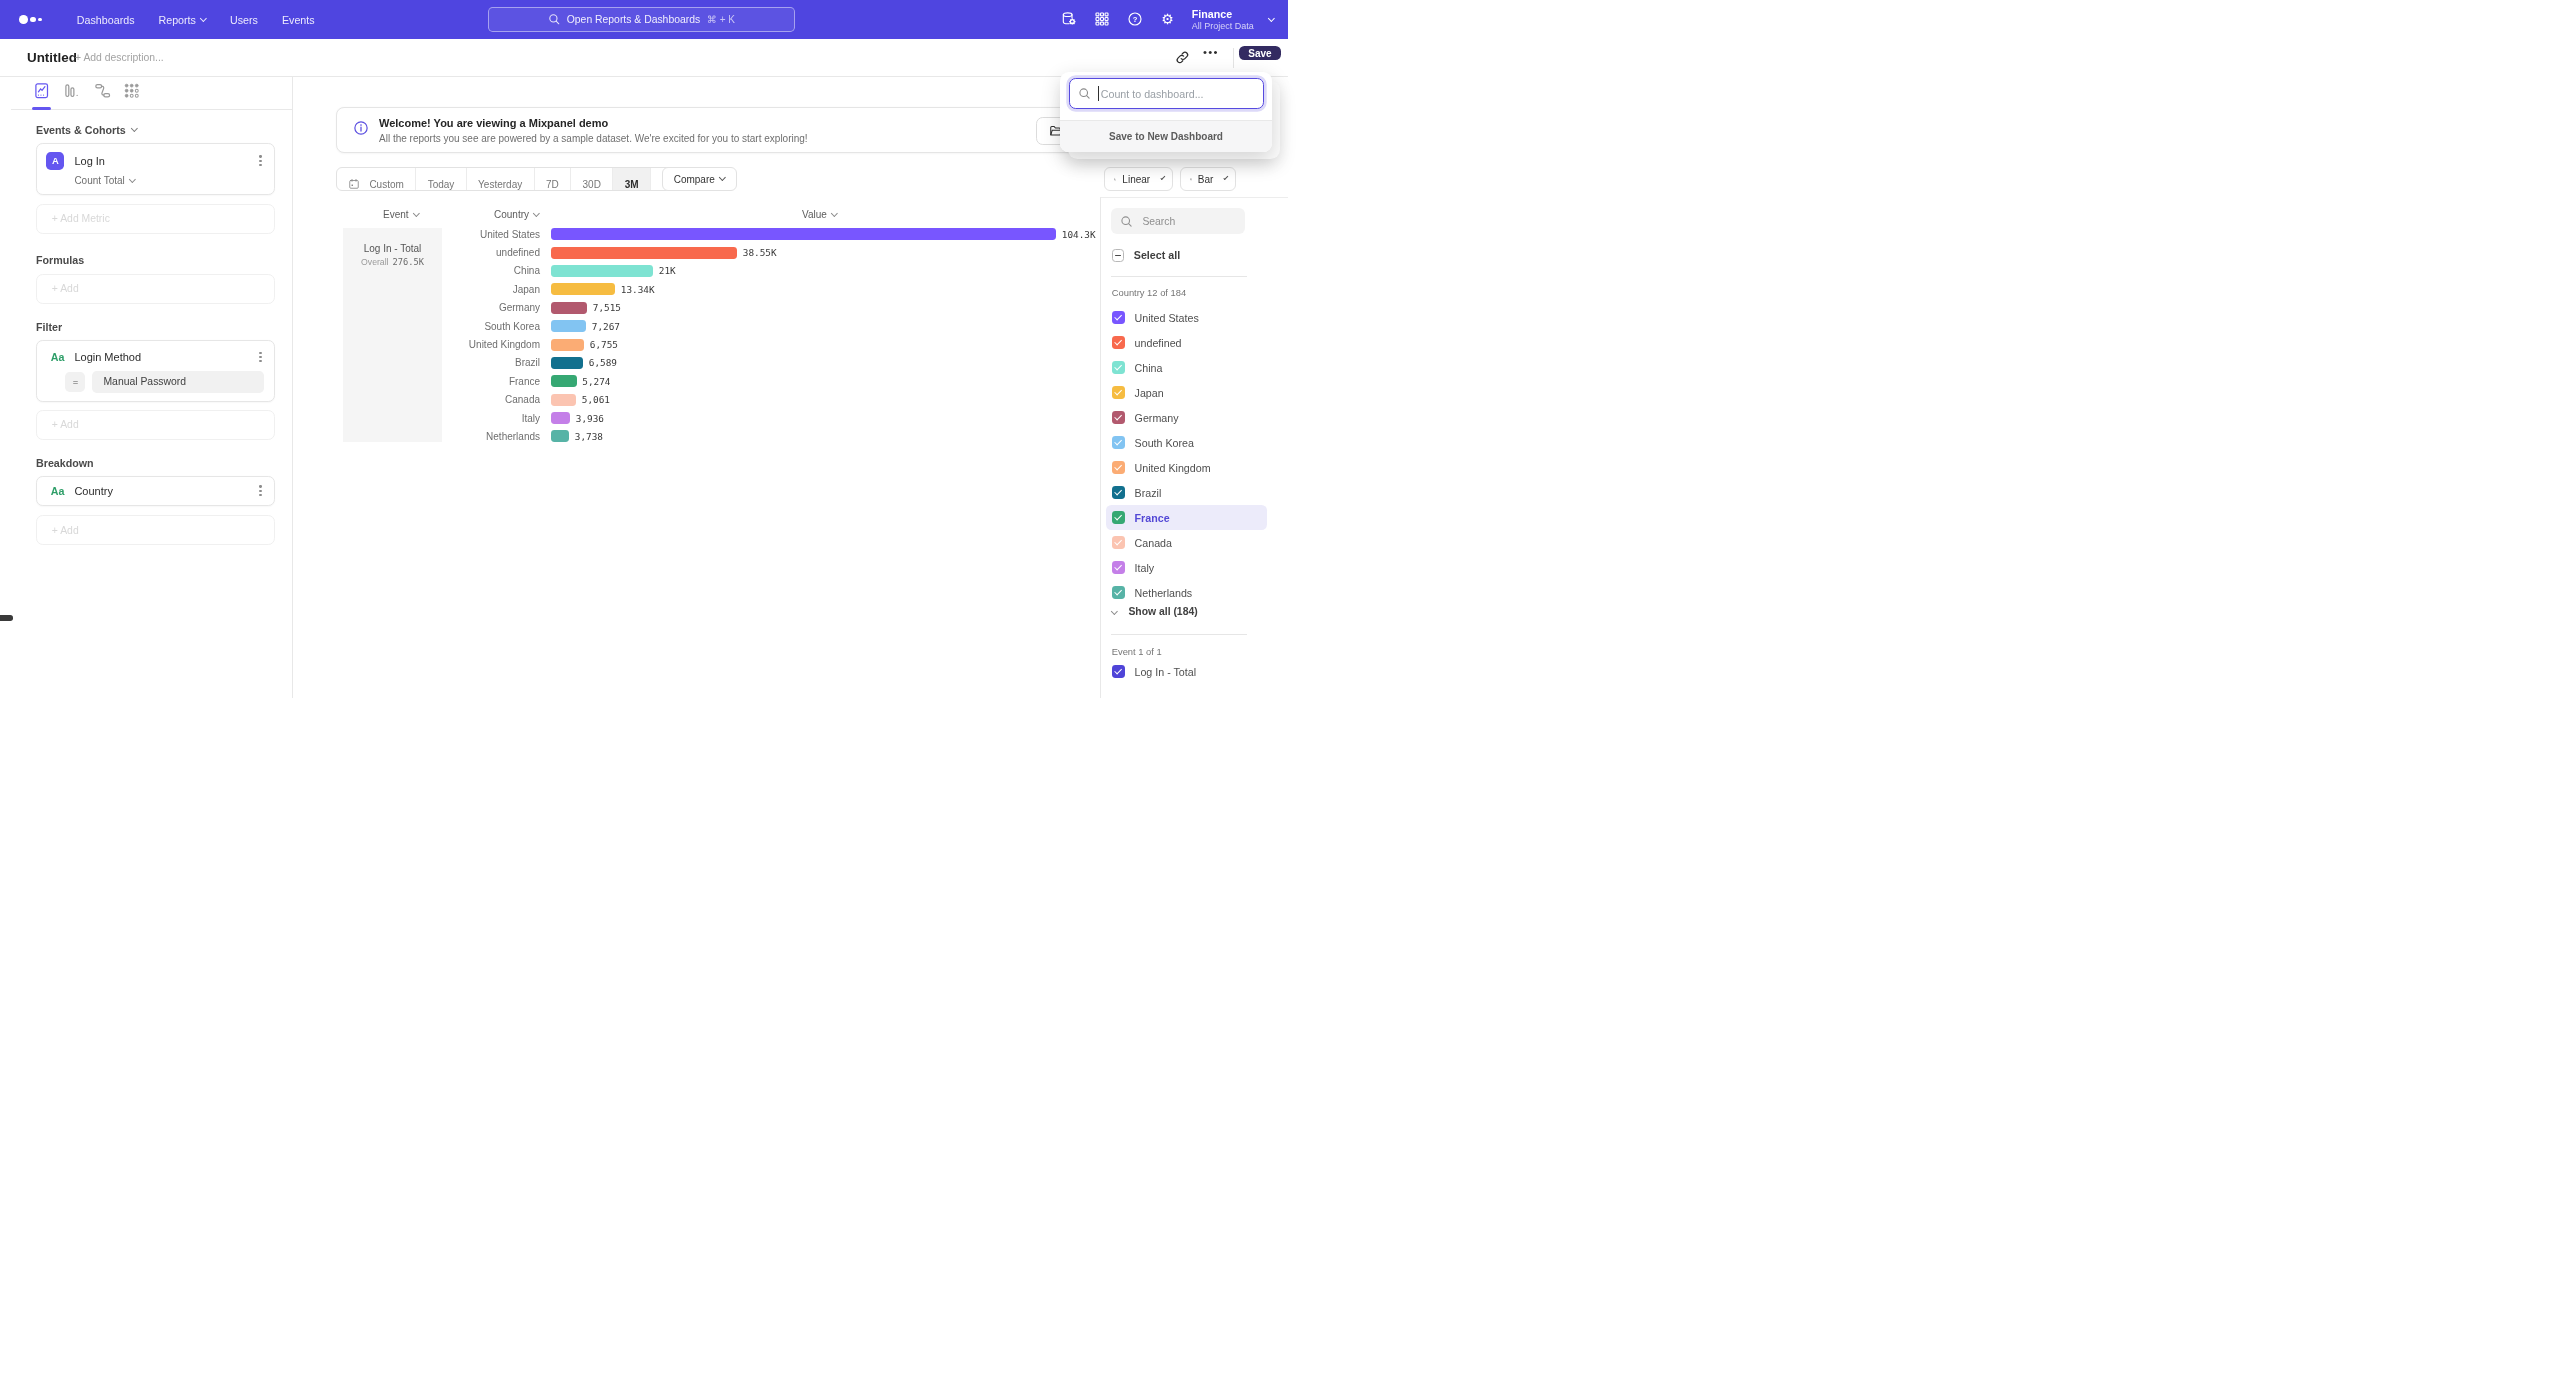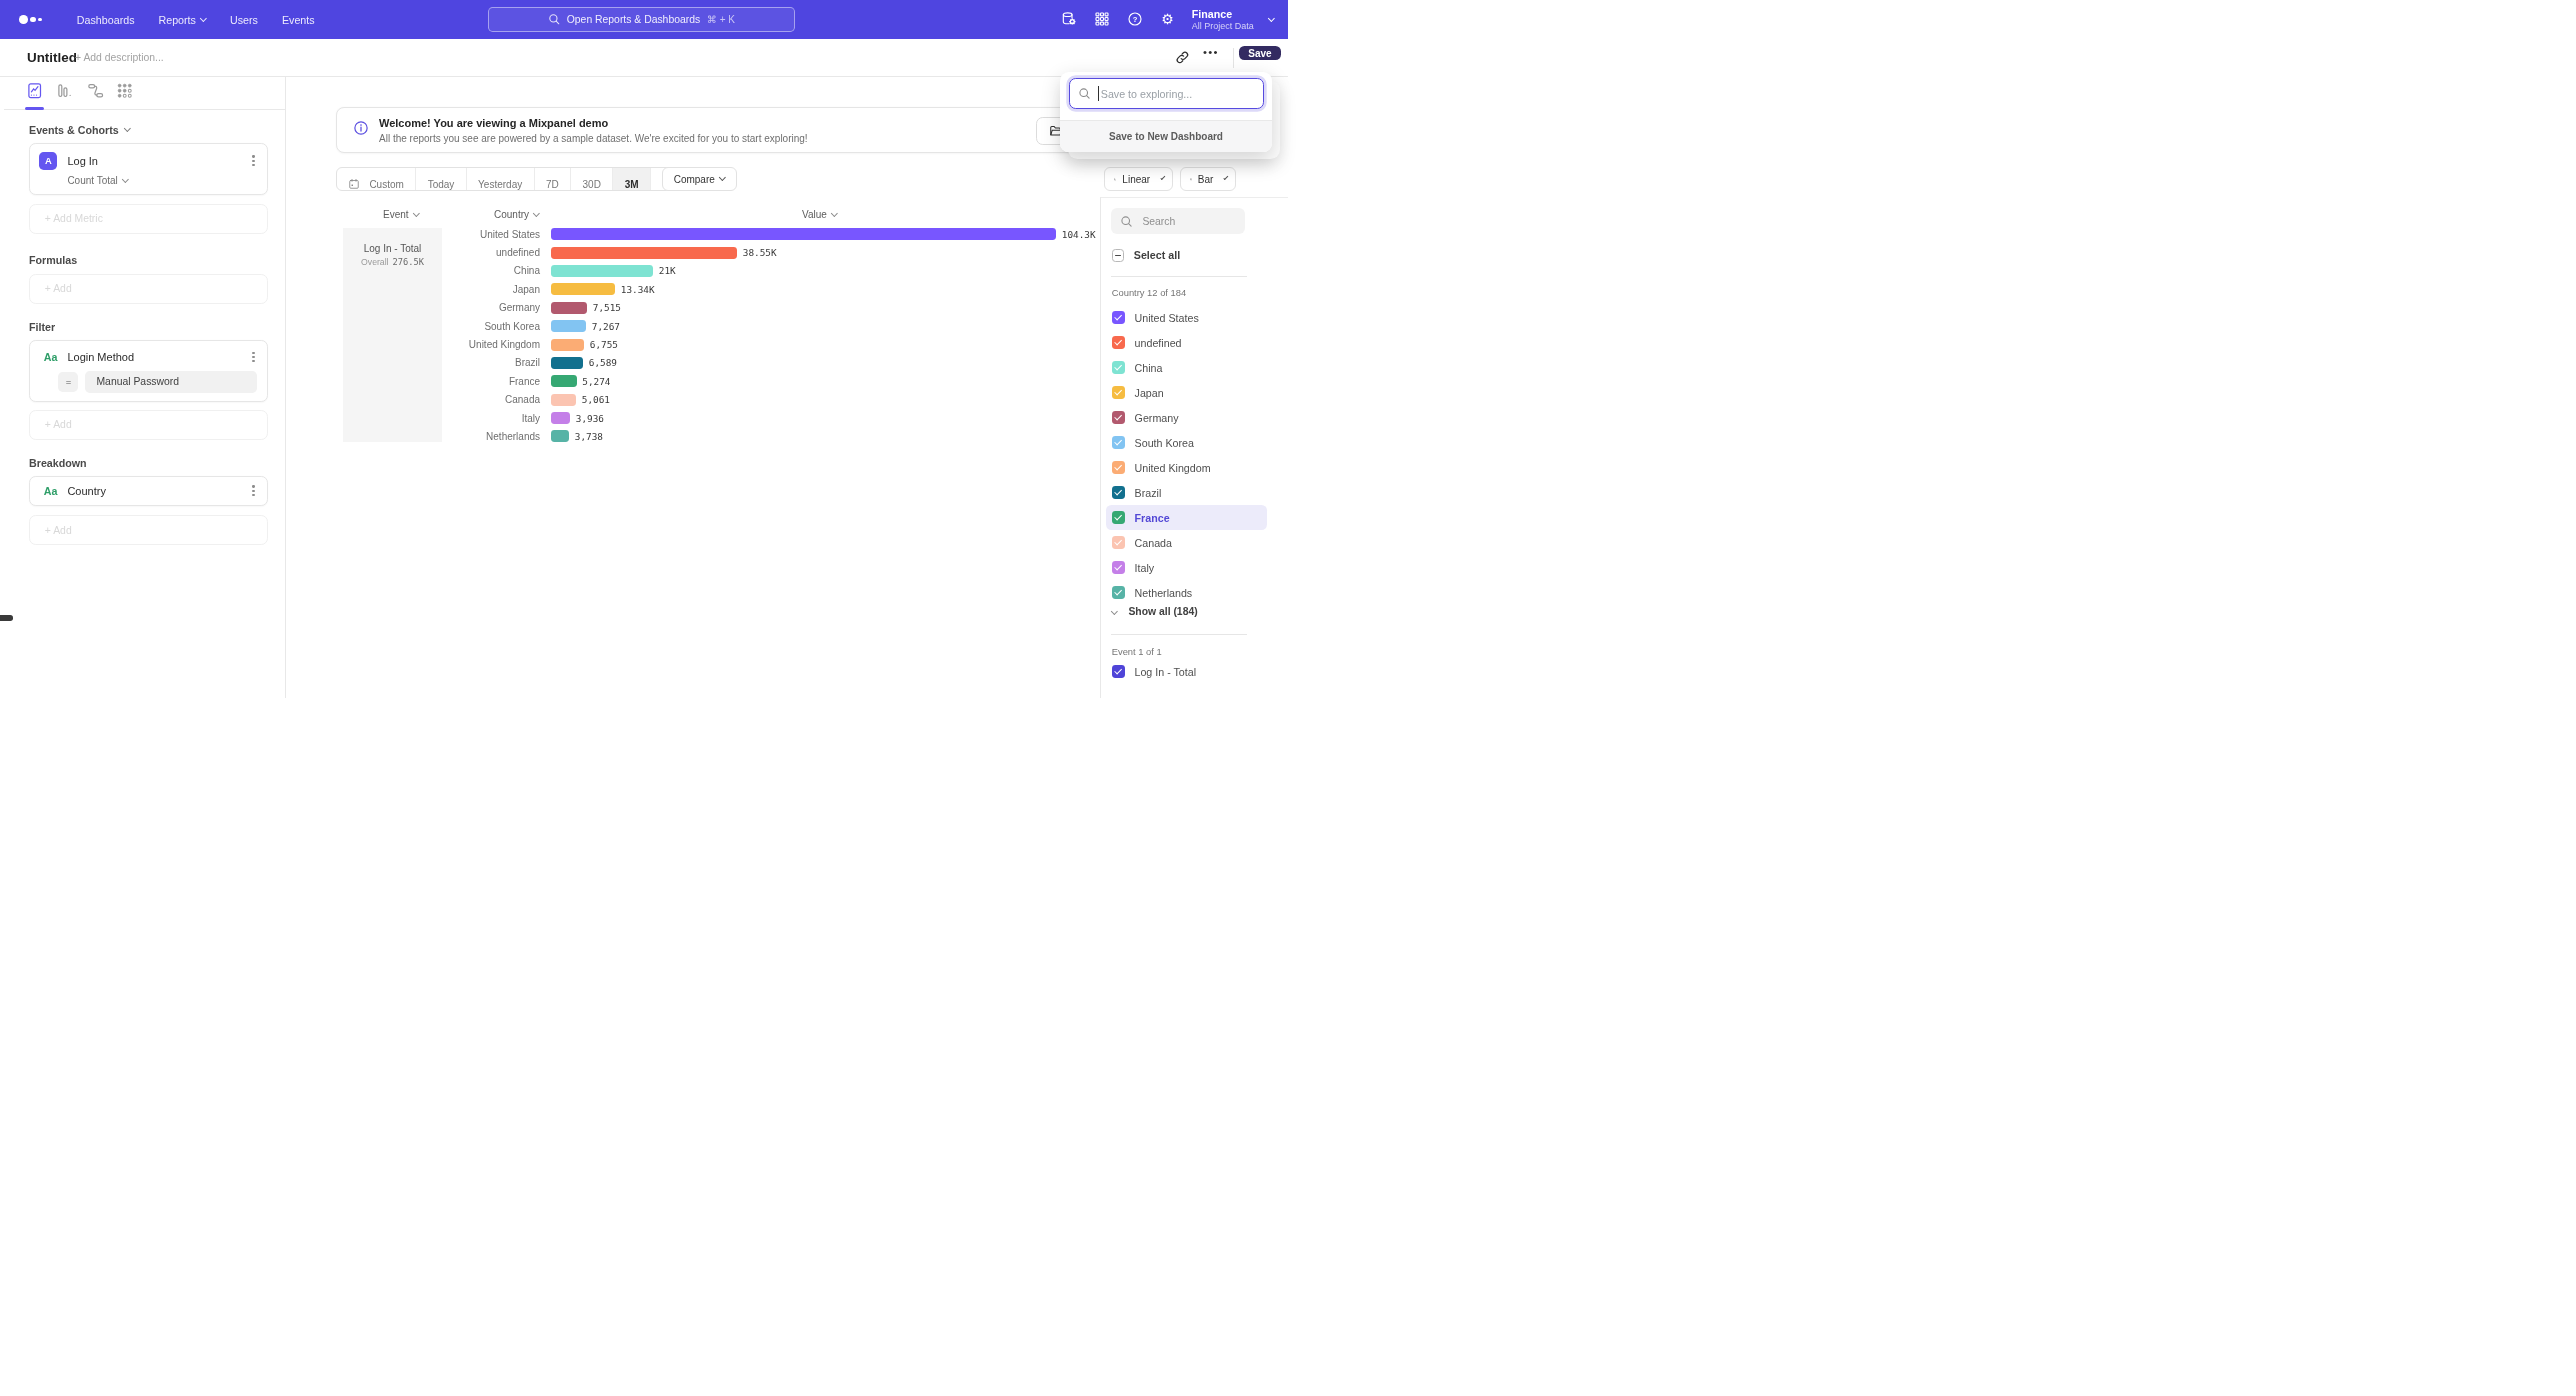--- a/index.html
+++ b/index.html
@@ -30,21 +30,21 @@
   #rheader { position:absolute; left:0; top:39px; width:1288px; height:38px; background:#fff; border-bottom:0.7px solid #e8e8e8; }
   #rtitle { position:absolute; left:27px; top:10.7px; font-size:13.4px; font-weight:700; color:#222; }
   #rdesc { position:absolute; left:75px; top:12.7px; font-size:10.4px; color:#a3a3a3; cursor:text; }
   #hdr-link { position:absolute; left:1175px; top:11.4px; color:#2e2e2e; cursor:pointer; }
   #hdr-dots { position:absolute; left:1203px; top:6.7px; font-size:11.4px; letter-spacing:1.3px; color:#2e2e2e; cursor:pointer; }
   #hdr-div { position:absolute; left:1233px; top:9.4px; width:0.7px; height:19.5px; background:#e4e4e4; }
   #save-btn { position:absolute; left:1239px; top:7.4px; width:42px; height:14px; background:#332b61; color:#fff;
     font-size:10px; font-weight:600; border:none; border-radius:5.4px; cursor:pointer; }
 
   
-  #sidebar { position:absolute; left:4px; top:77px; width:282px; height:621px; background:#fff; border-right:0.7px solid #e8e8e8; }
+  #sidebar { position:absolute; left:11px; top:77px; width:282px; height:621px; background:#fff; border-right:0.7px solid #e8e8e8; }
   #tabs { height:33px; border-bottom:0.7px solid #e8e8e8; position:relative; }
   .tab { position:absolute; top:5.4px; width:17.4px; height:17.4px; color:#9a9a9a; cursor:pointer; }
   .tab.active { color:#6456f0; }
   #tab-underline { position:absolute; left:21px; top:29.5px; width:19px; height:3px; border-radius:2px; background:#6456f0; }
   .sb-content { padding:14px 17.4px 0 25px; }
   .sb-label { font-size:10.7px; font-weight:600; color:#4a4a4a; display:flex; align-items:center; }
   .sb-label .chv { color:#7a7a7a; margin-left:6px; }
   .card { border:0.7px solid #e6e6e6; border-radius:6.7px; background:#fff; padding:8px 9.4px; box-shadow:0 0.7px 1.3px rgba(0,0,0,.03); }
   .card-row { display:flex; align-items:center; }
   .badge-a { width:18px; height:18px; border-radius:4.7px; background:#6456f0; color:#fff; font-size:9.4px; font-weight:700;
@@ -587,17 +587,17 @@
 </div>
 
 <div id="pop-shadow"></div>
 <div id="popover">
   <div id="pop-input">
     <svg width="12.7" height="12.7" viewBox="0 0 20 20" fill="none" stroke="#8a8a8a" stroke-width="1.7" stroke-linecap="round">
         <circle cx="9" cy="9" r="6"></circle>
         <line x1="13.6" y1="13.6" x2="17.5" y2="17.5"></line>
       </svg>
     <span class="caret"></span>
-    <span class="ph">Save to exploring...</span>
+    <span class="ph">Count to dashboard...</span>
   </div>
   <div id="pop-foot">Save to New Dashboard</div>
 </div>
 
 
 </body></html>

